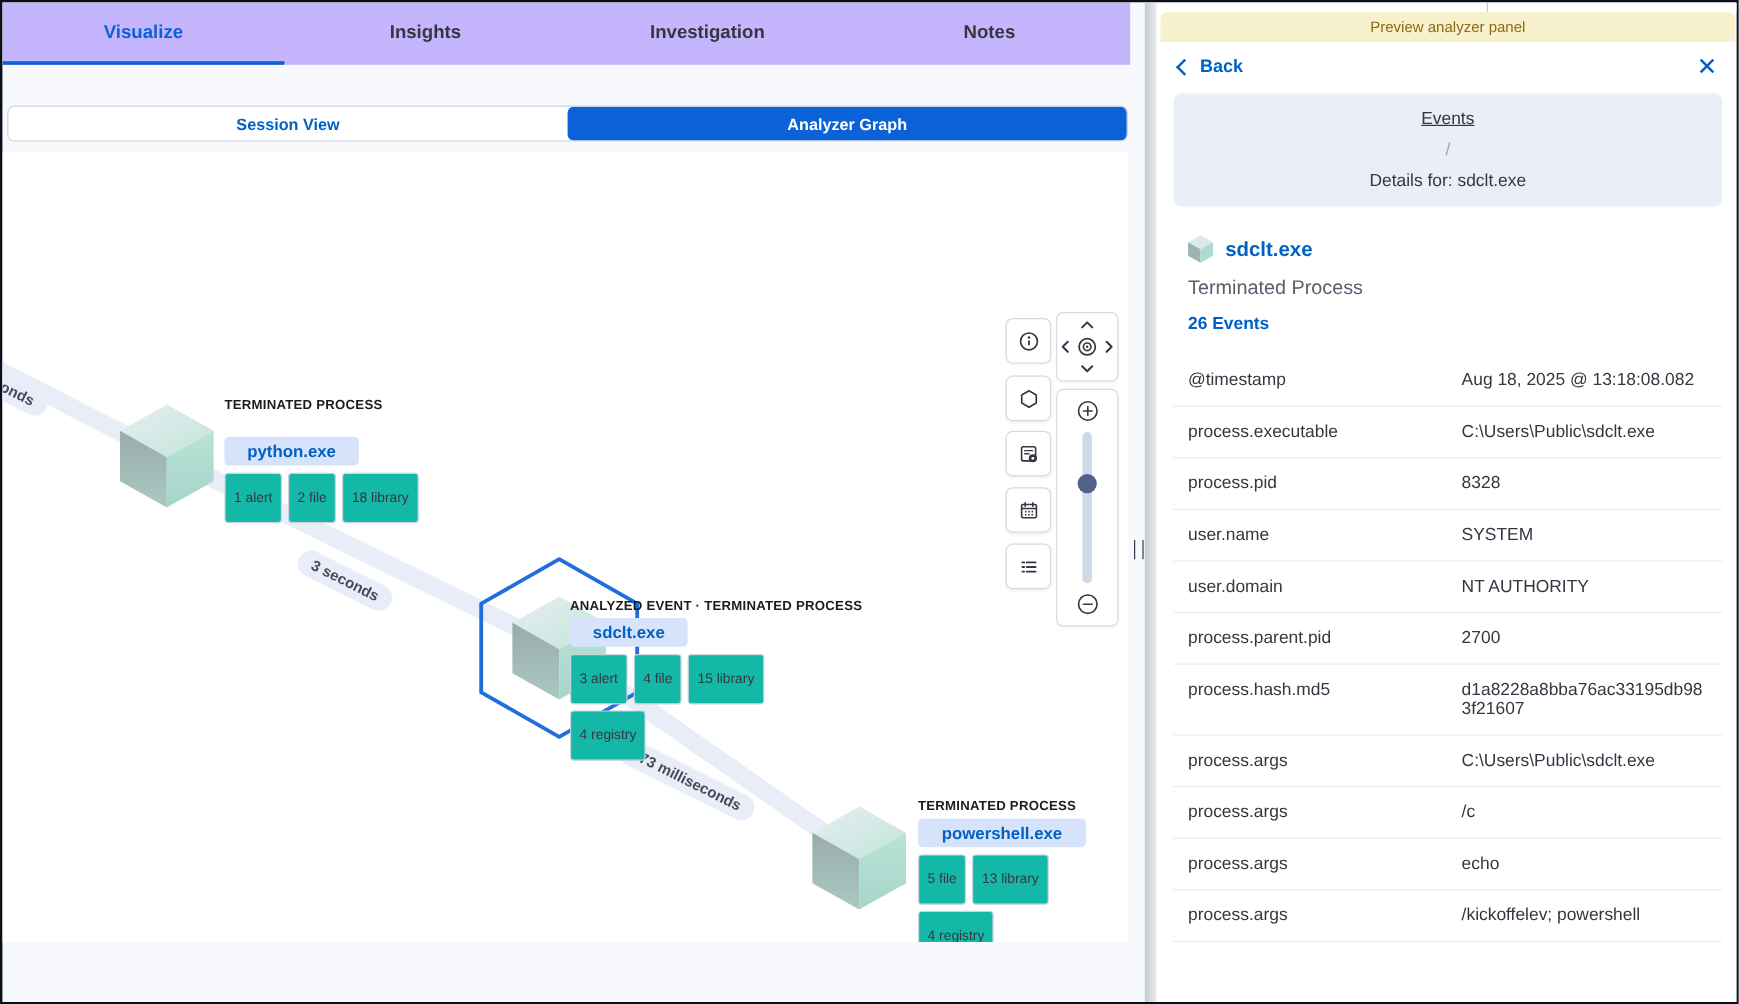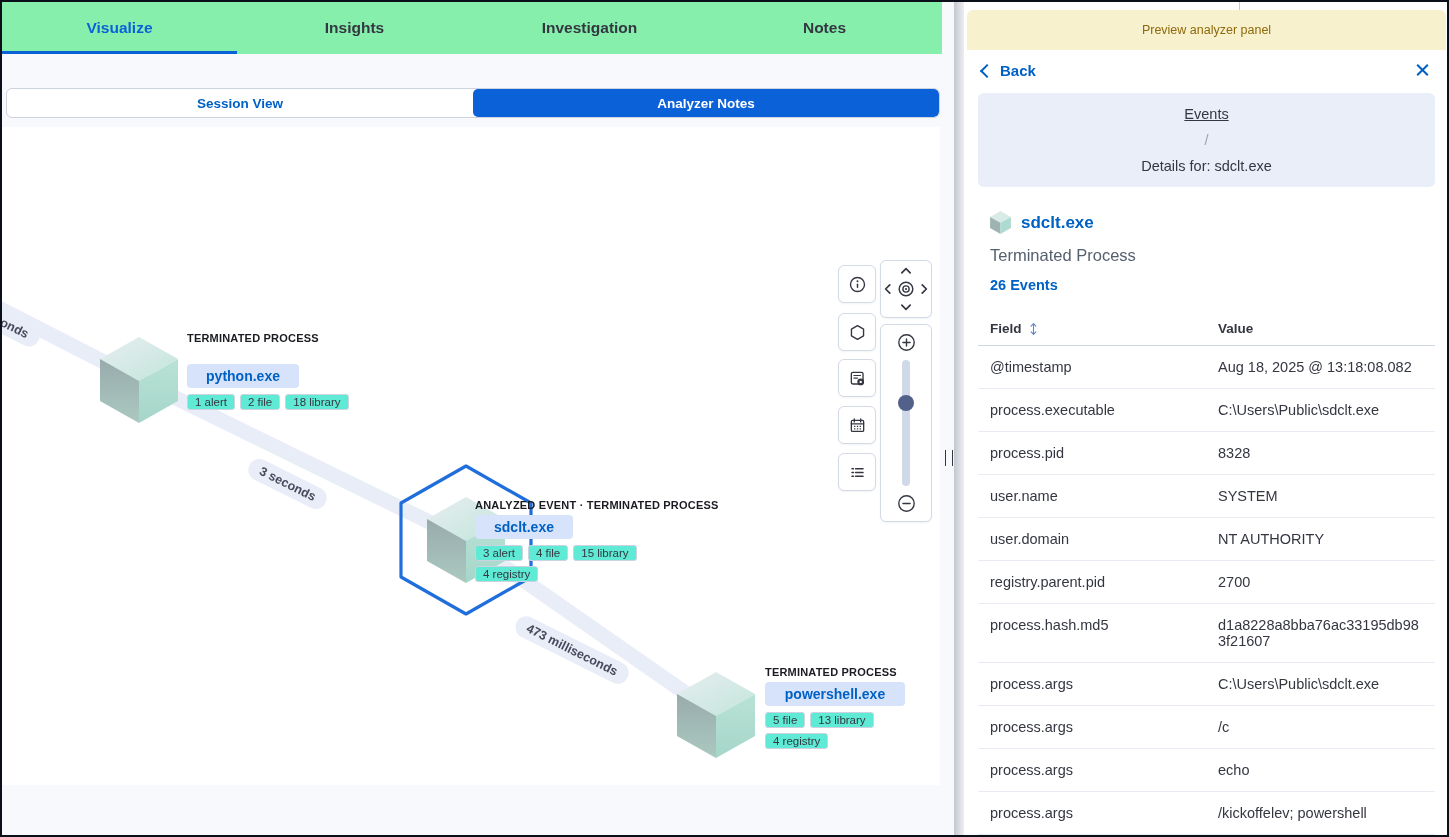--- a/index.html
+++ b/index.html
@@ -1,21 +1,21 @@
 <!DOCTYPE html>
 <html><head>
 <meta charset="utf-8">
 <style>
   * { margin:0; padding:0; box-sizing:border-box; }
   html,body { width:1449px; height:837px; font-family:"Liberation Sans", sans-serif; }
   .frame { position:relative; width:1449px; height:837px; border:2px solid #0b0f1a; background:#f7f9fc; overflow:hidden; }
 
   
   .left { position:absolute; left:0; top:0; width:940px; height:100%; }
-  .tabs { display:flex; height:52px; background:#86efac; }
+  .tabs { display:flex; height:52px; background:#c4b5fd; }
   .tab { flex:1; position:relative; display:flex; align-items:center; justify-content:center;
          font-size:15.5px; font-weight:600; color:#343741; cursor:pointer; }
   .tab.active { color:#0b61d8; font-weight:700; }
   .tab.active::after { content:""; position:absolute; left:0; right:0; bottom:0; height:3px; background:#0b61d8; }
 
   .toggle-wrap { padding:34px 2px 0 4px; }
   .toggle { display:flex; height:30px; border:1px solid #cdd3df; border-radius:6px; background:#fff; overflow:hidden; }
   .toggle-option { flex:1; display:flex; align-items:center; justify-content:center; font-size:13.5px; font-weight:600; color:#0061c5; cursor:pointer; }
   .toggle-option.active { background:#0b61d8; color:#fff; border-radius:5px; }
 
@@ -23,21 +23,21 @@
   .graph-canvas { position:absolute; left:0; top:0; }
 
   .edge-label { position:absolute; background:#e9edf8; color:#454a5c; font-weight:700; font-size:12.5px;
                 padding:4px 12px; border-radius:11px; transform:rotate(26.5deg); white-space:nowrap; }
 
   .node-block { position:absolute; }
   .node-head { font-size:11px; font-weight:700; color:#1a1c21; letter-spacing:.2px; white-space:nowrap; }
   .node-pill { display:inline-block; background:#d6e3fa; color:#0061c5; font-size:14px; font-weight:600;
                padding:4px 14px; border-radius:4px; margin-top:4px; text-align:center; cursor:pointer; }
   .badges { display:flex; flex-wrap:wrap; gap:5px; margin-top:6px; }
-  .badge { background:#5eead4; border:1px solid #ccd3e0; border-radius:3px; padding:1px 7px;
+  .badge { background:#14b8a6; border:1px solid #ccd3e0; border-radius:3px; padding:14px 7px;
            font-size:11.5px; color:#343741; white-space:nowrap; cursor:pointer; }
 
   .tool-btn { position:absolute; left:836px; width:38px; height:38px; background:#fff; border:1px solid #d3dae6;
               border-radius:6px; display:flex; align-items:center; justify-content:center; cursor:pointer;
               box-shadow:0 1px 2px rgba(40,50,70,.06); }
   .pan-box { position:absolute; left:878px; top:133px; width:52px; height:58px; background:#fff; border:1px solid #d3dae6;
              border-radius:6px; display:flex; align-items:center; justify-content:center; box-shadow:0 1px 2px rgba(40,50,70,.06); }
   .zoom-box { position:absolute; left:878px; top:197px; width:52px; height:198px; background:#fff; border:1px solid #d3dae6;
               border-radius:6px; display:flex; flex-direction:column; align-items:center; padding:8px 0; box-shadow:0 1px 2px rgba(40,50,70,.06); }
   .zoom-track { position:relative; width:8px; flex:1; margin:8px 0; background:#cfd9e8; border-radius:4px; }
@@ -47,21 +47,21 @@
   
   .divider { position:absolute; left:940px; top:0; width:22px; height:100%; background:#f7f9fc; }
   .divider-bar { position:absolute; right:0; top:0; width:10px; height:100%; background:linear-gradient(90deg,#c4c8cf,#eceef1); }
   .divider-handle { position:absolute; left:3px; top:448px; width:8px; height:16px; cursor:col-resize;
                     border-left:1.5px solid #343741; border-right:1.5px solid #343741; }
 
   
   .panel { position:absolute; left:962px; top:0; width:485px; height:100%; background:#fff; overflow:hidden; }
   .panel-topstrip { position:relative; height:8px; background:#fff; }
   .panel-topstrip .tick { position:absolute; left:275px; top:0; width:1px; height:8px; background:#c6cad2; }
-  .banner { margin:0 3px; height:40px; background:#f8f1ce; color:#8e6a0c; font-size:12.5px;
+  .banner { margin:0 3px; height:25px; background:#f8f1ce; color:#8e6a0c; font-size:12.5px;
             display:flex; align-items:center; justify-content:center; border-radius:6px 6px 0 0; }
   .back-row { position:relative; display:flex; align-items:center; gap:8px; padding:12px 18px 10px 18px; }
   .back-chevron { width:10px; height:10px; border-left:2px solid #0061c5; border-bottom:2px solid #0061c5;
                   transform:rotate(45deg); margin-top:1px; }
   .back-label { color:#0061c5; font-size:15px; font-weight:600; cursor:pointer; }
   .close-x { position:absolute; right:16px; top:10px; width:20px; height:20px; cursor:pointer; }
   .close-x::before, .close-x::after { content:""; position:absolute; left:2px; top:9px; width:15px; height:2px; background:#0061c5; }
   .close-x::before { transform:rotate(45deg); } .close-x::after { transform:rotate(-45deg); }
 
   .breadcrumb-box { margin:4px 14px 0 14px; background:#e9eef8; border-radius:6px; padding:13px 18px;
@@ -92,21 +92,21 @@
     <div class="tabs">
       <div class="tab active">Visualize</div>
       <div class="tab">Insights</div>
       <div class="tab">Investigation</div>
       <div class="tab">Notes</div>
     </div>
 
     <div class="toggle-wrap">
       <div class="toggle">
         <div class="toggle-option">Session View</div>
-        <div class="toggle-option active">Analyzer Notes</div>
+        <div class="toggle-option active">Analyzer Graph</div>
       </div>
     </div>
 
     <div class="graph">
       <svg class="graph-canvas" width="938" height="658" viewBox="0 0 938 658">
         <defs>
           <linearGradient id="cubeTop" x1="0" y1="0" x2="1" y2="1">
             <stop offset="0" stop-color="#e7eef1"></stop>
               <stop offset="1" stop-color="#c2e5da"></stop>
           </linearGradient>
@@ -265,29 +265,20 @@
           <polygon points="0,22 39,44 39,86 0,64" fill="#9fb4b2"></polygon>
           <polygon points="39,44 78,22 78,64 39,86" fill="#aedbd0"></polygon>
         </svg>
         <span class="entity-name">sdclt.exe</span>
       </div>
       <div class="entity-subtitle">Terminated Process</div>
       <div class="entity-events">26 Events</div>
     </div>
 
     <div class="fields-table">
-      <div class="trow header">
-        <div class="fcell hcell">
-          <span>Field</span>
-          <svg width="11" height="14" viewBox="0 0 12 14">
-            <path d="M6 1.2v11.6M6 1.2L3.4 3.8M6 1.2l2.6 2.6M6 12.8l-2.6-2.6M6 12.8l2.6-2.6" fill="none" stroke="#6484c4" stroke-width="1.2" stroke-linecap="round" stroke-linejoin="round"></path>
-          </svg>
-        </div>
-        <div class="vcell hcell">Value</div>
-      </div>
 
       <div class="trow">
         <div class="fcell">@timestamp</div>
         <div class="vcell">Aug 18, 2025 @ 13:18:08.082</div>
       </div>
       <div class="trow">
         <div class="fcell">process.executable</div>
         <div class="vcell">C:\Users\Public\sdclt.exe</div>
       </div>
       <div class="trow">
@@ -296,21 +287,21 @@
       </div>
       <div class="trow">
         <div class="fcell">user.name</div>
         <div class="vcell">SYSTEM</div>
       </div>
       <div class="trow">
         <div class="fcell">user.domain</div>
         <div class="vcell">NT AUTHORITY</div>
       </div>
       <div class="trow">
-        <div class="fcell">registry.parent.pid</div>
+        <div class="fcell">process.parent.pid</div>
         <div class="vcell">2700</div>
       </div>
       <div class="trow">
         <div class="fcell">process.hash.md5</div>
         <div class="vcell">d1a8228a8bba76ac33195db983f21607</div>
       </div>
       <div class="trow">
         <div class="fcell">process.args</div>
         <div class="vcell">C:\Users\Public\sdclt.exe</div>
       </div>

